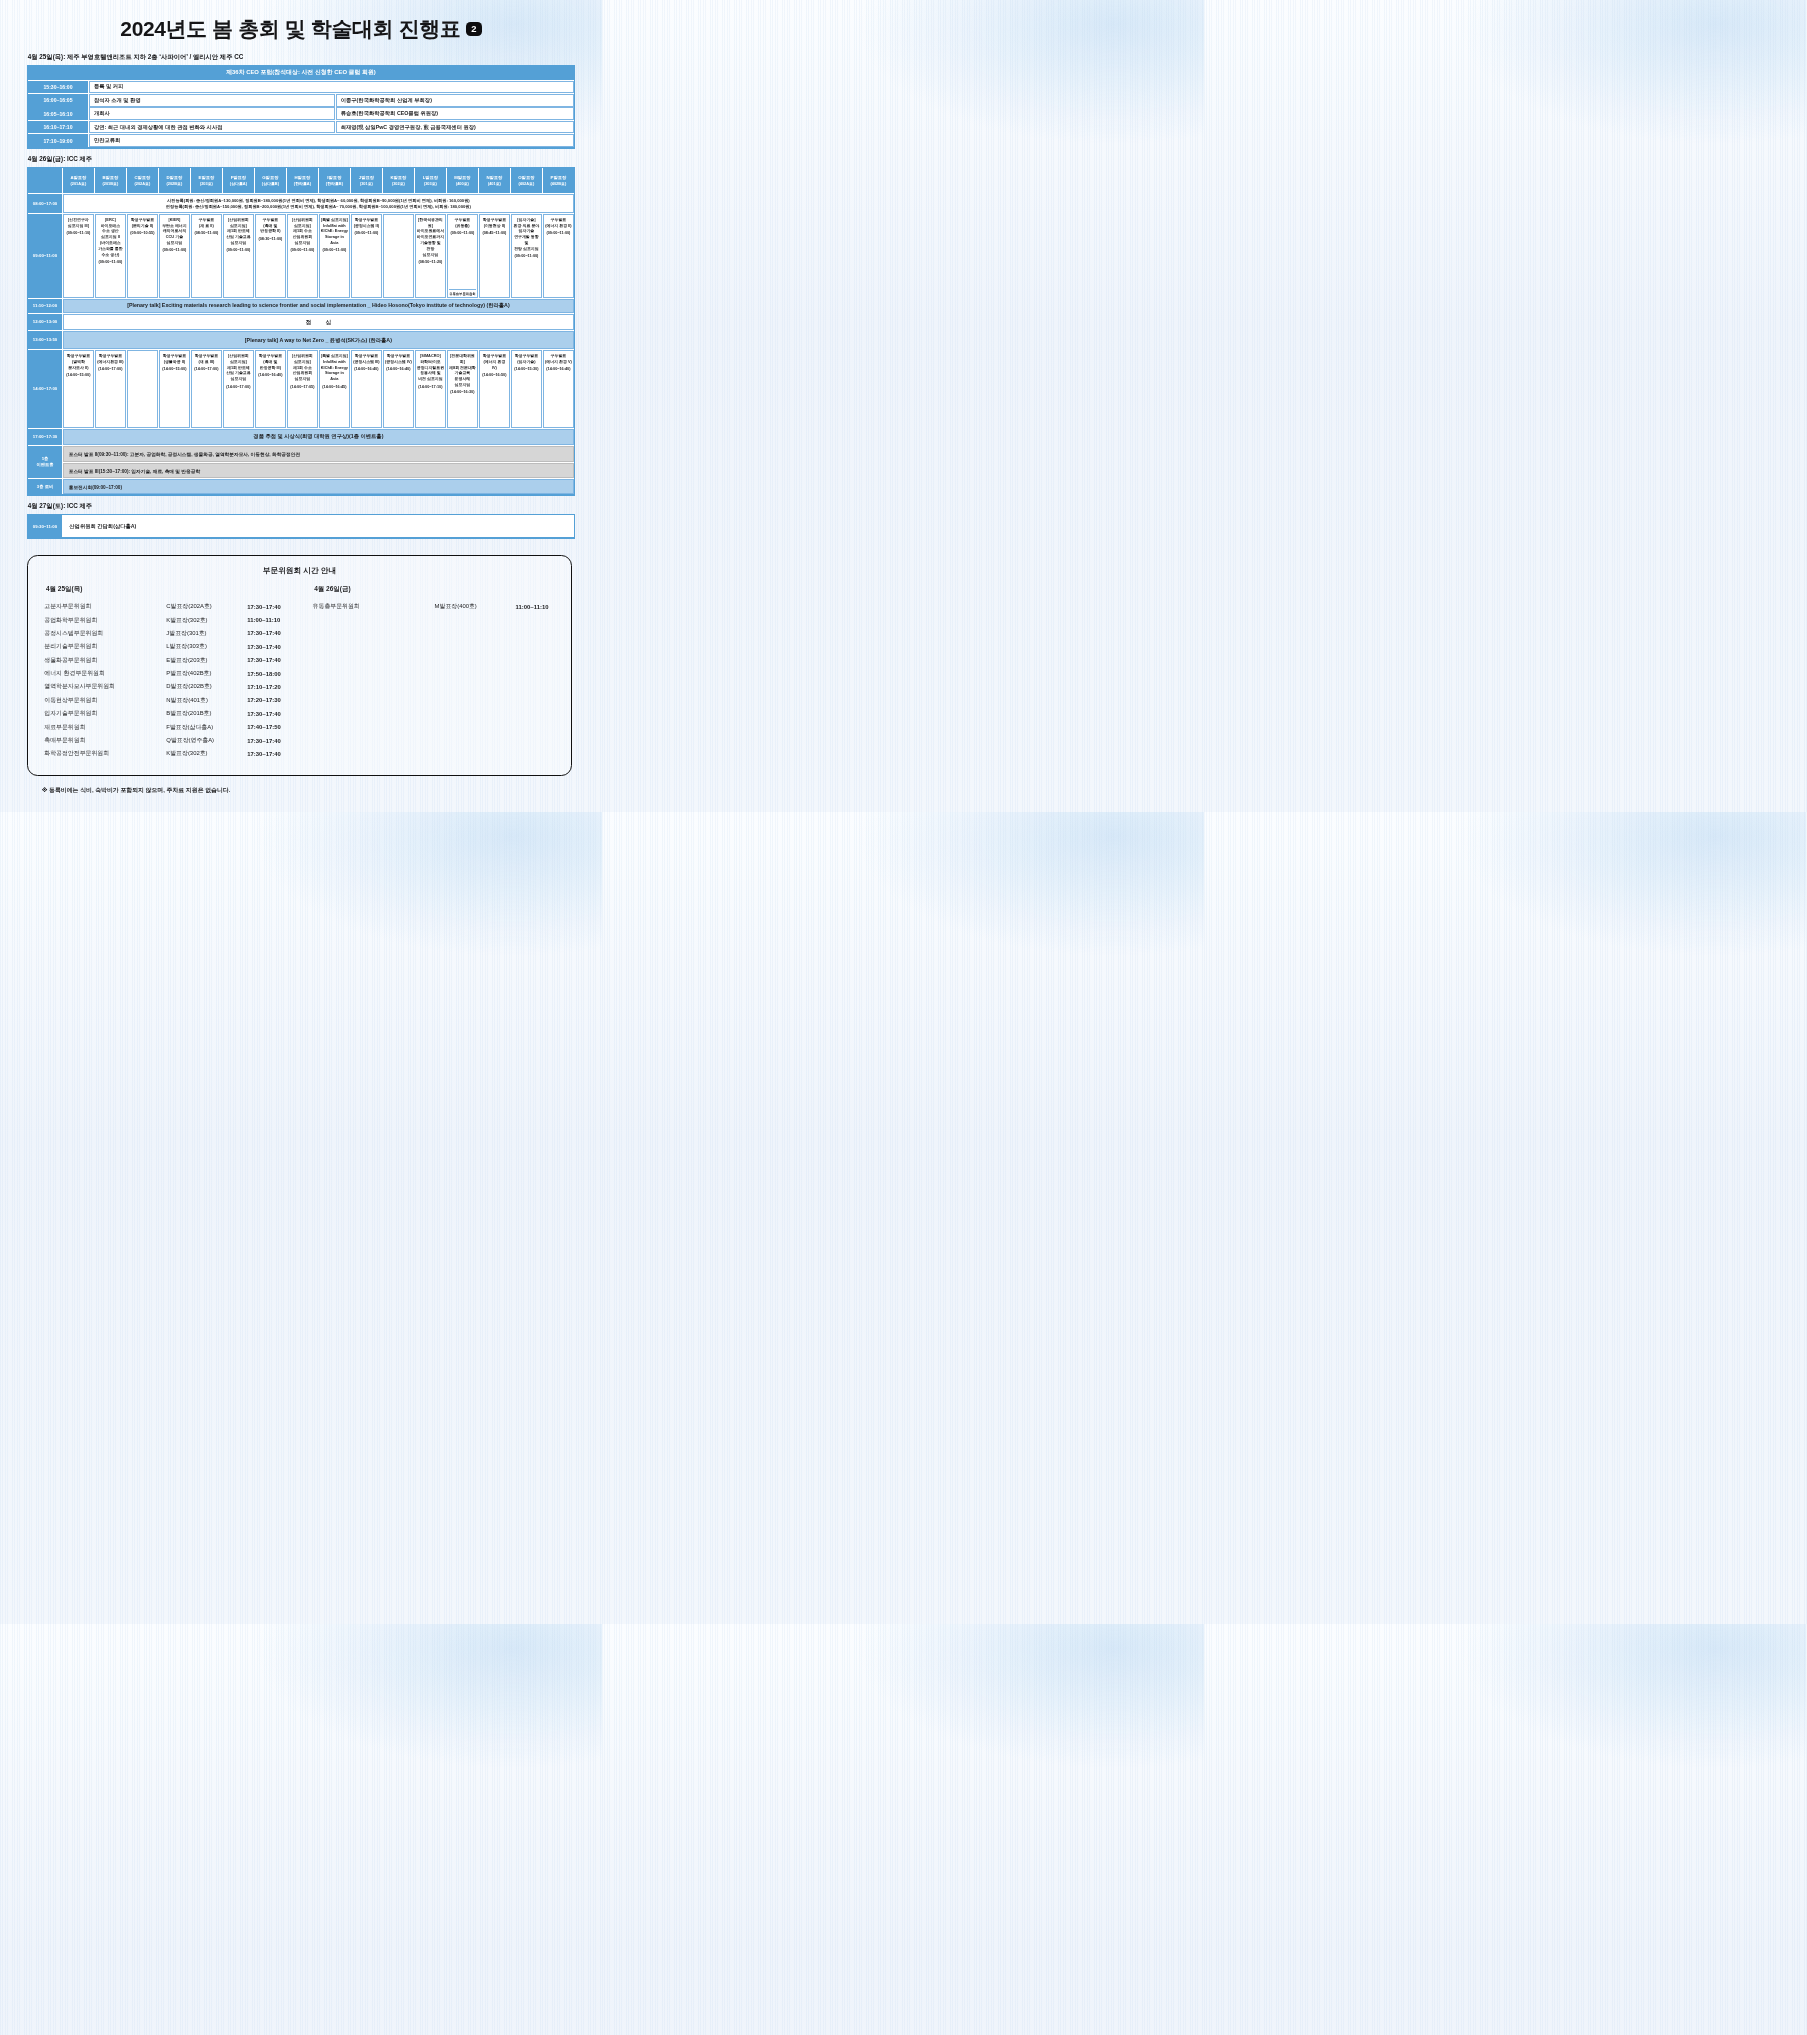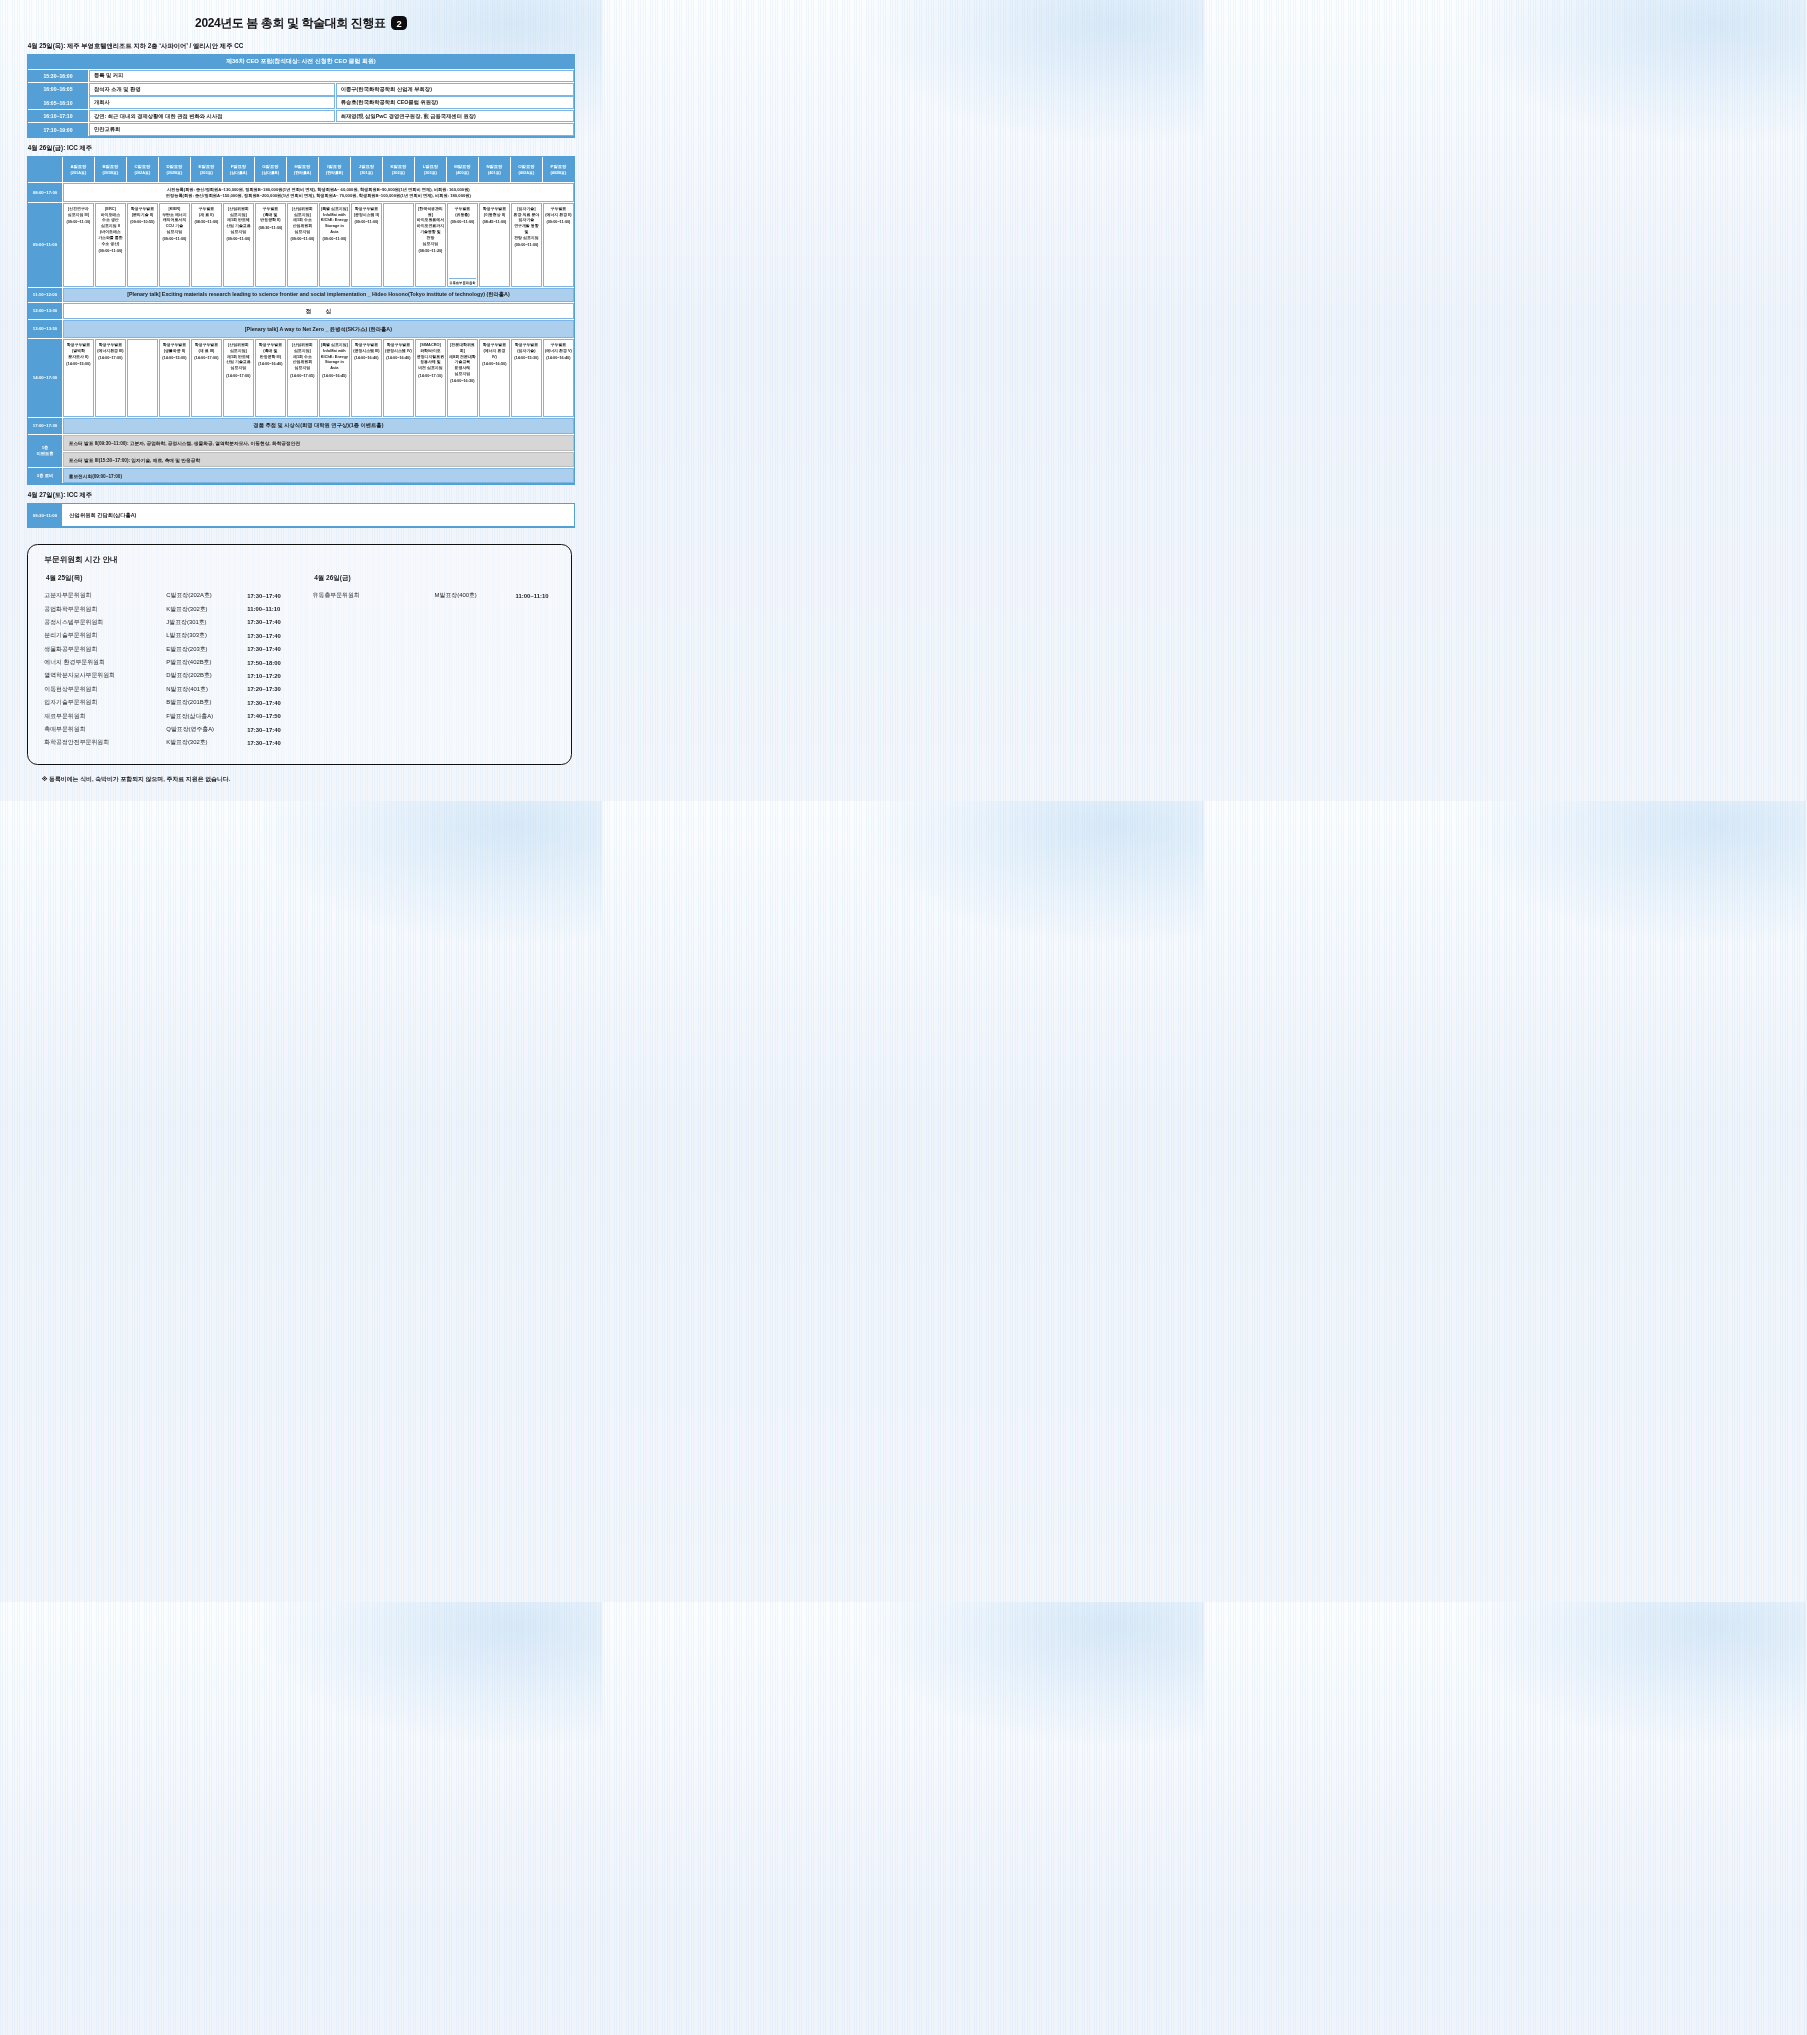--- a/index.html
+++ b/index.html
@@ -18,21 +18,21 @@
     background:
       repeating-linear-gradient(90deg, rgba(190,214,238,.18) 0 0.8px, rgba(255,255,255,0) 0.8px 2.4px),
       radial-gradient(366px 171px at 85% 3%, rgba(150,195,235,.35), rgba(150,195,235,0) 70%),
       linear-gradient(180deg,#fbfdff 0%,#eff4fb 40%,#f3f7fc 100%);
     padding:10.6px 0 16.3px 0;
   }
   .content{width:548px;margin-left:27px;}
 
   
   .title-row{display:flex;justify-content:center;align-items:center;gap:5.7px;margin:4.1px 0 10.6px 0;}
-  .page-title{font-size:12px;font-weight:800;letter-spacing:-0.4px;color:#151517;}
+  .page-title{font-size:21px;font-weight:800;letter-spacing:-0.4px;color:#151517;}
   .badge{width:15.5px;height:14px;background:#0d0d0f;color:#fff;border-radius:4.5px;
          display:flex;align-items:center;justify-content:center;font-size:9.4px;font-weight:800;}
 
   .section-label{font-size:6.3px;font-weight:700;margin:6.5px 0 2.8px 0.8px;color:#121214;}
 
   
   .ceo-table{background:#fff;border:0.8px solid var(--blue);border-bottom:2px solid var(--blue);
              display:flex;flex-direction:column;gap:0.8px;}
   .ceo-header{background:var(--blue);color:#fff;font-size:5.9px;font-weight:700;
               text-align:center;padding:2.4px 0;min-height:12.2px;display:flex;align-items:center;justify-content:center;}
@@ -80,21 +80,21 @@
   
   .apr27-table{background:#fff;border:1.2px solid var(--blue);border-bottom:2.8px solid var(--blue);
                display:grid;grid-template-columns:34px 1fr;gap:0.8px;min-height:25px;}
   .apr27-time{background:var(--blue);color:#fff;font-size:4.3px;font-weight:700;
               display:flex;align-items:center;justify-content:center;}
   .apr27-text{background:#fff;display:flex;align-items:center;font-size:5.3px;font-weight:700;padding:0 6.5px;}
 
   
   .committee-box{border:1.2px solid #111;border-radius:10.6px;margin-top:16.3px;width:545px;
                  padding:9.8px 16.3px 14px 16.3px;background:rgba(255,255,255,.35);}
-  .committee-title{text-align:left;font-size:7.7px;font-weight:800;margin-bottom:9px;}
+  .committee-title{text-align:center;font-size:7.7px;font-weight:800;margin-bottom:9px;}
   .committee-cols{display:flex;gap:16.3px;}
   .committee-col{width:252px;}
   .committee-header{font-size:6.5px;font-weight:800;margin:0 0 5.7px 1.6px;}
   .committee-row{display:grid;grid-template-columns:122px 81px 49px;min-height:13.4px;align-items:center;}
   .committee-name{font-size:5.9px;font-weight:500;}
   .committee-venue{font-size:5.9px;font-weight:500;}
   .committee-time{font-size:5.9px;font-weight:600;}
 
   .footnote{margin:10.6px 0 0 14.7px;font-size:5.9px;font-weight:700;}
 </style>

